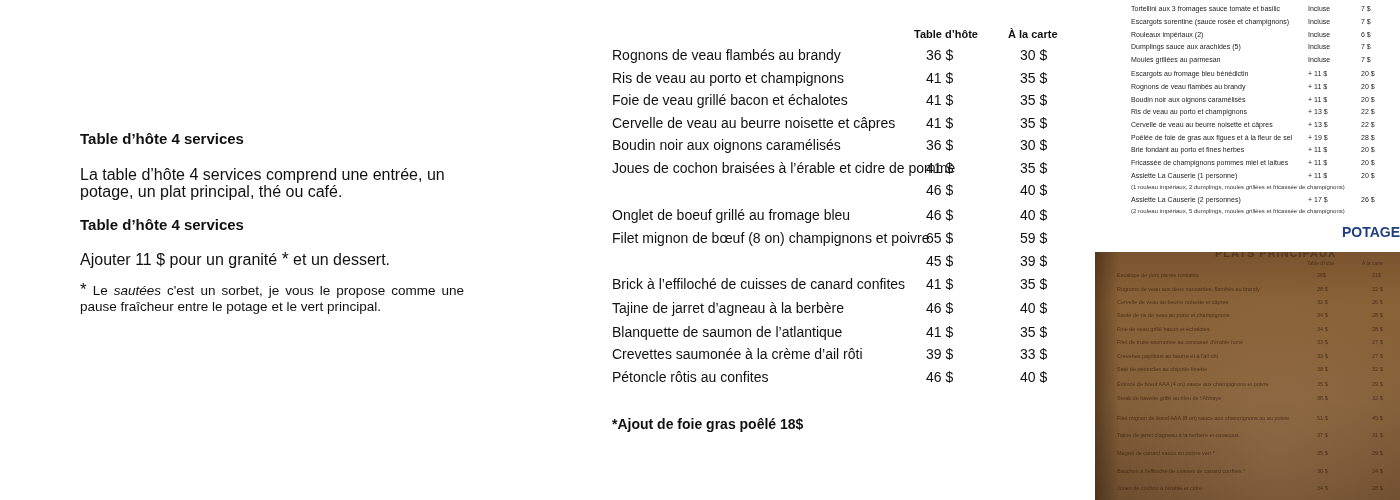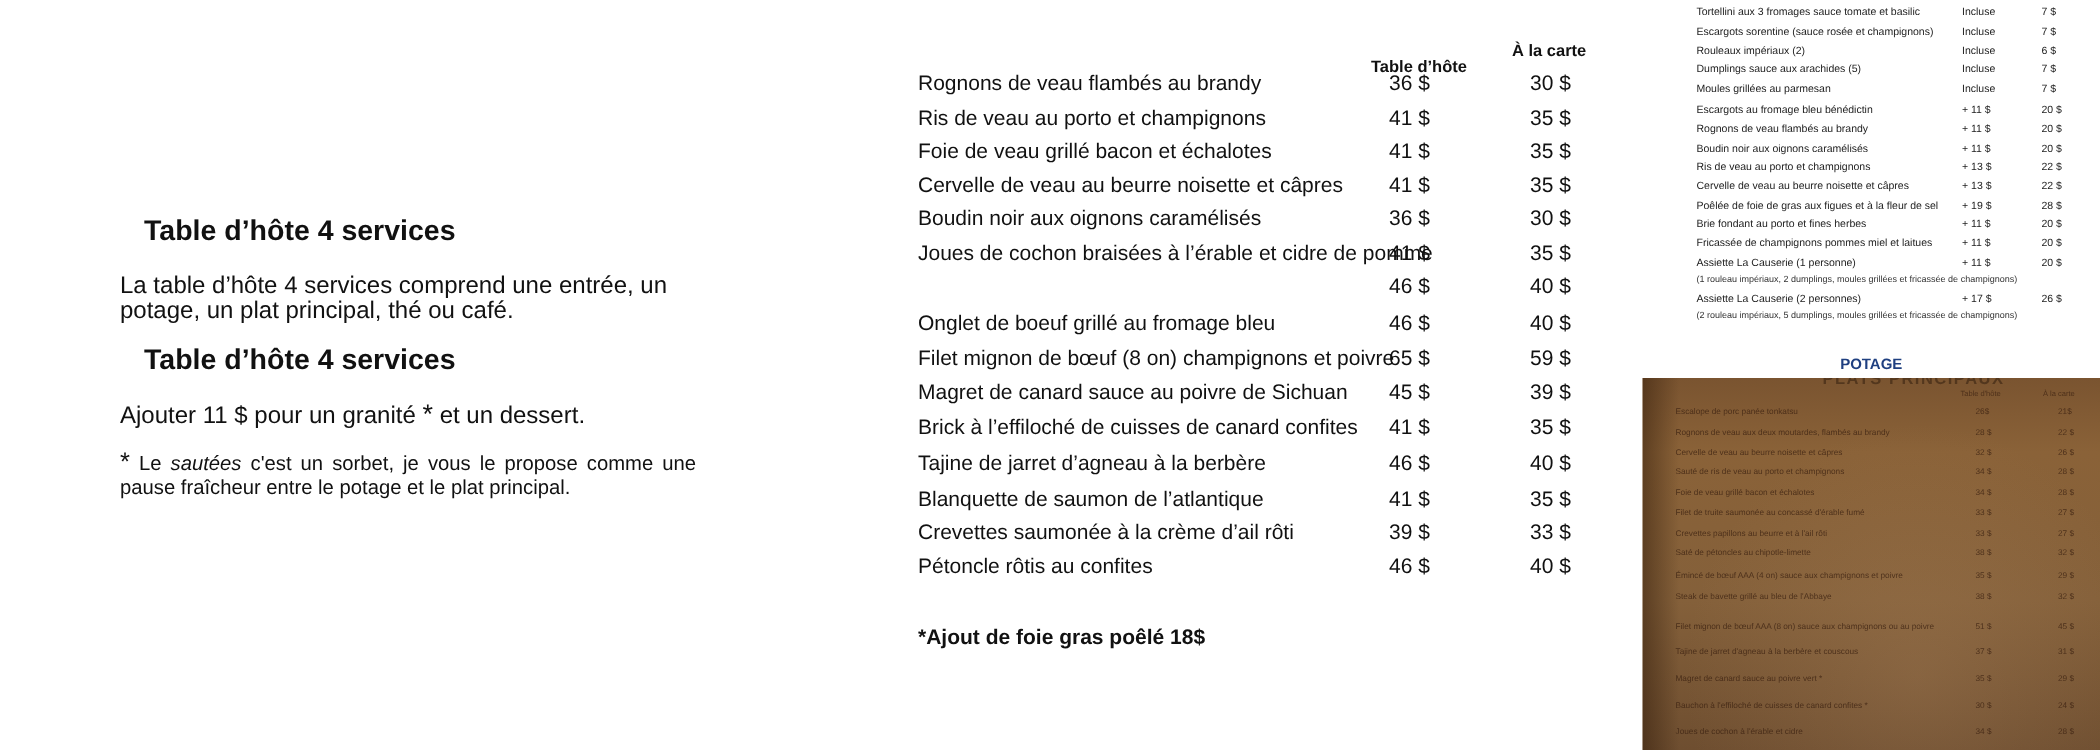--- a/index.html
+++ b/index.html
@@ -5,46 +5,46 @@
   html, body { margin: 0; padding: 0; }
   body {
     width: 1400px; height: 500px; overflow: hidden; position: relative;
     background: #ffffff; color: #111111;
     font-family: "Liberation Sans", sans-serif;
   }
   .abs { position: absolute; }
 
   
   .left { left: 80px; top: 128px; width: 384px; }
-  .h-title { font-weight: bold; font-size: 19px; margin: 16px; line-height: 22px; }
+  .h-title { font-weight: bold; font-size: 15px; margin: 0; line-height: 22px; }
   .p-body { font-size: 16px; line-height: 17px; margin: 0; }
   .note { font-size: 13.5px; line-height: 16px; text-align: justify; margin: 0; }
   .note .star { font-size: 17px; }
   .note em { font-style: italic; }
 
   
   .mid { left: 612px; top: 28px; width: 460px; }
   .col-head { position: absolute; top: 0; font-weight: bold; font-size: 11px; }
-  .col-head.h1 { left: 302px; margin-top: 11px; }
+  .col-head.h1 { left: 302px; }
   .col-head.h2 { left: 396px; }
   .dish-row { position: absolute; left: 0; width: 460px; height: 20px; font-size: 14px; }
   .dish-name { position: absolute; left: 0; white-space: nowrap; }
   .dish-p1 { position: absolute; left: 314px; white-space: nowrap; }
   .dish-p2 { position: absolute; left: 408px; white-space: nowrap; }
   .footnote { position: absolute; left: 0; top: 388px; font-weight: bold; font-size: 14px; }
 
   
   .right { left: 1131px; top: 0; width: 265px; }
   .e-row { position: absolute; left: 0; width: 265px; height: 12px; font-size: 7px; color: #222; }
   .e-name { position: absolute; left: 0; white-space: nowrap; }
   .e-p1 { position: absolute; left: 177px; white-space: nowrap; }
   .e-p2 { position: absolute; left: 230px; white-space: nowrap; }
   .e-sub { position: absolute; left: 0; font-size: 6px; color: #333; white-space: nowrap; }
 
-  .potage { left: 1095px; top: 238px; width: 305px; text-align: center; color: #1f3f80; font-weight: bold; font-size: 10px; }
+  .potage { left: 1095px; top: 224px; width: 305px; text-align: right; color: #1f3f80; font-weight: bold; font-size: 14px; }
 
   
   .photo {
     left: 1095px; top: 252px; width: 305px; height: 248px; overflow: hidden;
     background: linear-gradient(180deg, #7a5430 0%, #8a6238 20%, #84603a 60%, #6e4e30 100%);
   }
   .photo .vignette { position: absolute; inset: 0;
     background: radial-gradient(ellipse at 60% 80%, rgba(180,140,100,0.25), rgba(0,0,0,0) 60%),
                 linear-gradient(90deg, rgba(40,20,5,0.45) 0%, rgba(0,0,0,0) 8%); }
   .ph-title { position: absolute; left: 120px; top: -5px; font-size: 11px; font-weight: bold; color: #3a2412; opacity: 0.6; letter-spacing: 1px; }
@@ -55,21 +55,21 @@
   .ph-head { position: absolute; top: 8px; font-size: 5px; color: #3a2010; opacity: 0.7; }
 </style>
 </head>
 <body>
 
 <div class="abs left">
   <h2 class="h-title">Table d’hôte 4 services</h2>
   <p class="p-body" style="margin-top:16px;">La table d’hôte 4 services comprend une entrée, un potage, un plat principal, thé ou café.</p>
   <h2 class="h-title" style="margin-top:14px;">Table d’hôte 4 services</h2>
   <p class="p-body" style="margin-top:15px;"><span>Ajouter 11 $ pour un granité </span><span style="font-size:18px;">*</span><span> et un dessert.</span></p>
-  <p class="note" style="margin-top:14px;"><span class="star">*</span><span> Le </span><em>sautées</em><span> c'est un sorbet, je vous le propose comme une pause fraîcheur entre le potage et le plat principal.</span></p>
+  <p class="note" style="margin-top:14px;"><span class="star">*</span><span> Le </span><em>sautées</em><span> c'est un sorbet, je vous le propose comme une pause fraîcheur entre le potage et le vert principal.</span></p>
 </div>
 
 <div class="abs mid">
   <div class="col-head h1">Table d’hôte</div>
   <div class="col-head h2">À la carte</div>
 
   <div class="dish-row" style="top:19px">
       <span class="dish-name">Rognons de veau flambés au brandy</span>
       <span class="dish-p1">36 $</span>
       <span class="dish-p2">30 $</span>
@@ -107,21 +107,20 @@
       <span class="dish-name">Onglet de boeuf grillé au fromage bleu</span>
       <span class="dish-p1">46 $</span>
       <span class="dish-p2">40 $</span>
     </div>
   <div class="dish-row" style="top:202px">
       <span class="dish-name">Filet mignon de bœuf (8 on) champignons et poivre</span>
       <span class="dish-p1">65 $</span>
       <span class="dish-p2">59 $</span>
     </div>
   <div class="dish-row" style="top:225px">
-      <span class="dish-name">Magret de canard sauce au poivre de Sichuan</span>
       <span class="dish-p1">45 $</span>
       <span class="dish-p2">39 $</span>
     </div>
   <div class="dish-row" style="top:248px">
       <span class="dish-name">Brick à l’effiloché de cuisses de canard confites</span>
       <span class="dish-p1">41 $</span>
       <span class="dish-p2">35 $</span>
     </div>
   <div class="dish-row" style="top:272px">
       <span class="dish-name">Tajine de jarret d’agneau à la berbère</span>

